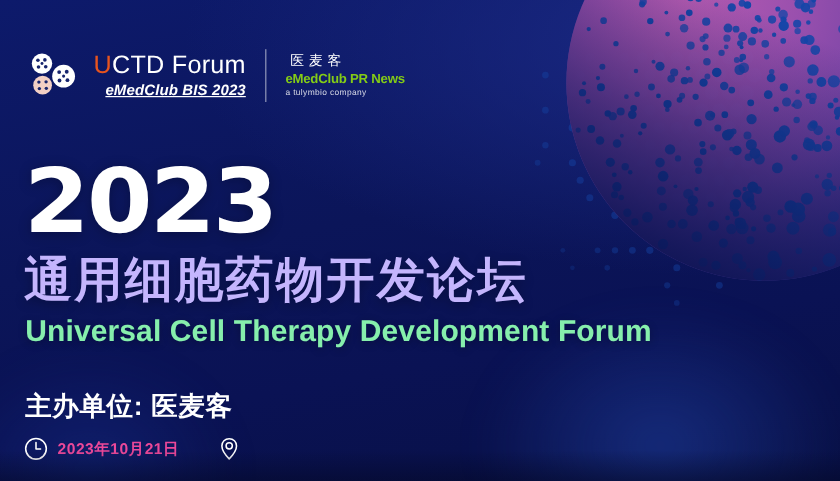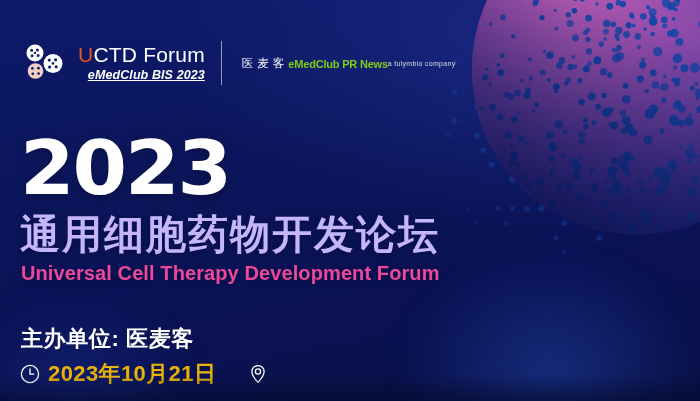--- a/index.html
+++ b/index.html
@@ -123,22 +123,21 @@
   }
   .divider-v {
     width: 1px;
     height: 44px;
     background: rgba(255,255,255,0.55);
     margin: 0 16px;
     flex: none;
   }
   .brand-right {
     display: flex;
-    flex-direction: row;
-    align-items: center;
+    flex-direction: column;
     justify-content: center;
   }
   .brand-cn {
     font-size: 11.5px;
     color: #ffffff;
     letter-spacing: 4px;
     line-height: 1.1;
     padding-left: 4px;
     white-space: nowrap;
   }
@@ -183,23 +182,23 @@
     color: #c4b5fd;
     letter-spacing: 2px;
     line-height: 1.12;
     white-space: nowrap;
     text-shadow: 0 2px 9px rgba(0,0,0,0.30);
   }
   .title-en {
     position: absolute;
     left: 21px;
     top: 262px;
-    font-size: 20px;
+    font-size: 25px;
     font-weight: bold;
-    color: #ec4899;
+    color: #86efac;
     letter-spacing: 0.1px;
     line-height: 1.15;
     white-space: nowrap;
     text-shadow: 0 2px 7px rgba(0,0,0,0.30);
   }
 
   
   .organizer {
     position: absolute;
     left: 21px;
@@ -225,23 +224,23 @@
   }
   .meta-item + .meta-item { margin-left: 32px; }
   .meta-icon {
     width: 20px;
     height: 20px;
     margin-right: 8px;
     flex: none;
     display: block;
   }
   .meta-text {
-    font-size: 22px;
+    font-size: 13px;
     font-weight: bold;
-    color: #eab308;
+    color: #ec4899;
     letter-spacing: 0.4px;
   }
 </style>
 </head>
 <body>
 
 <div id="poster">
 
   <div class="bg-base"></div>
   <div class="bg-glow-br"></div>

